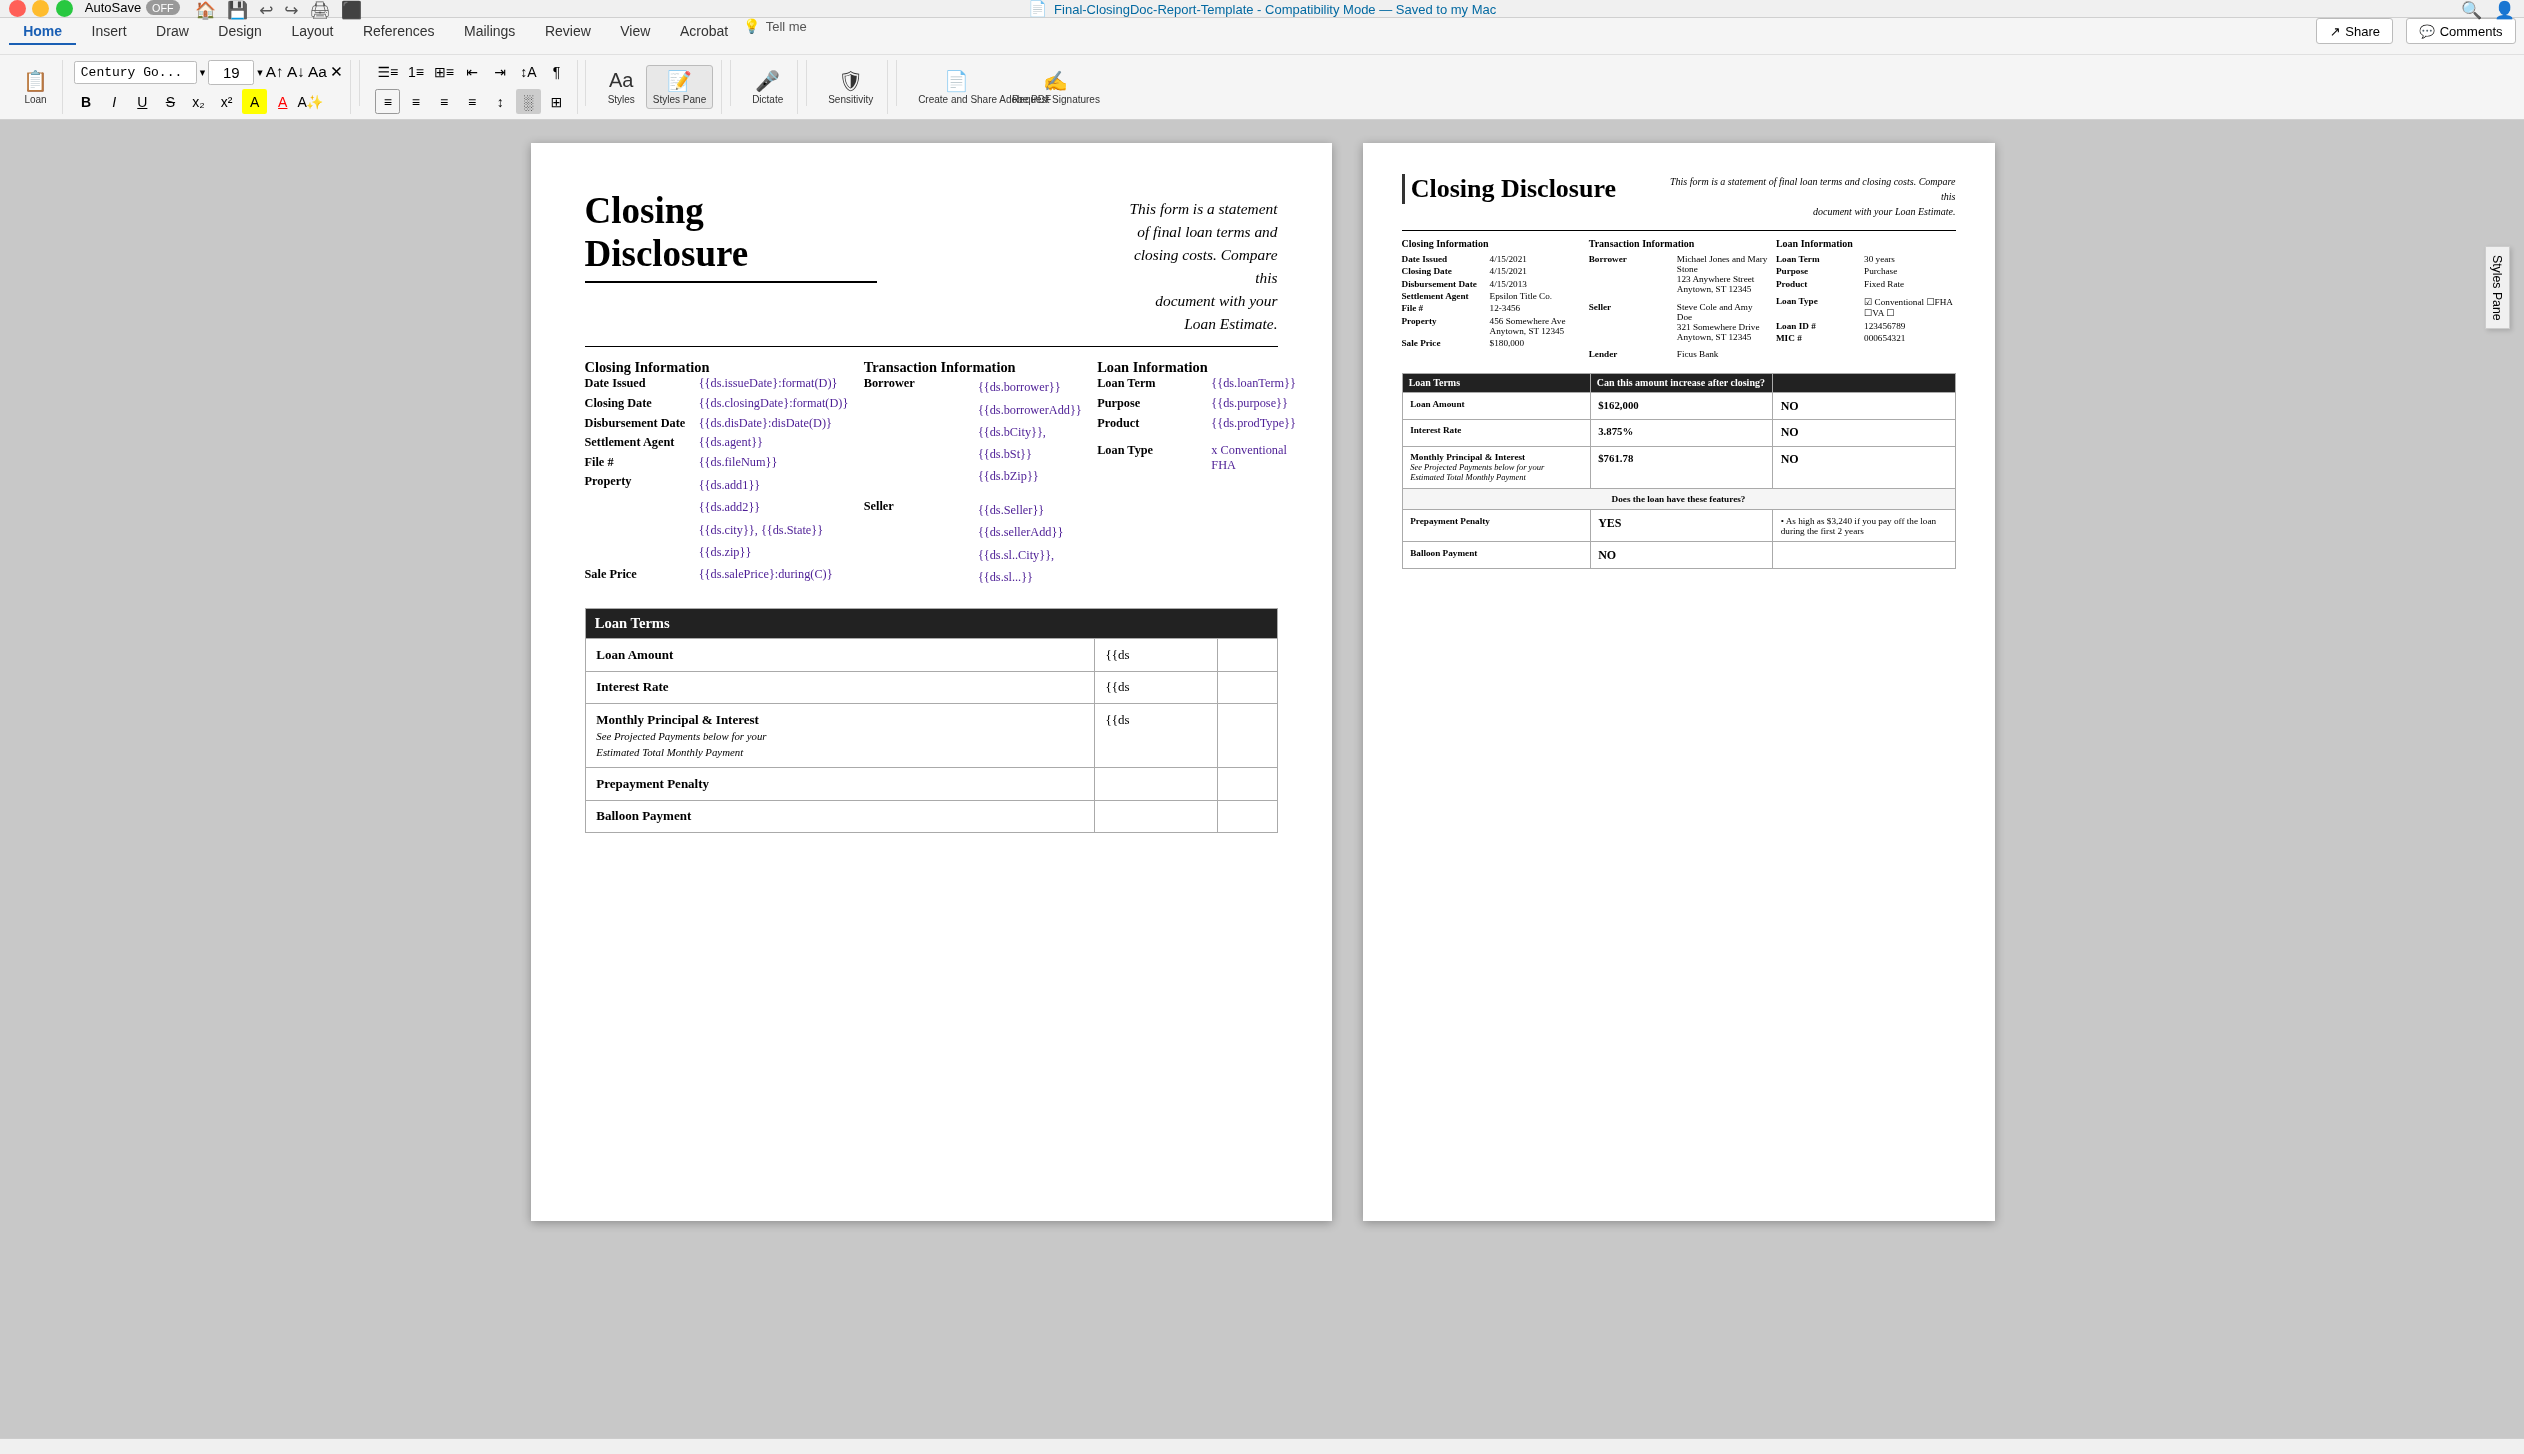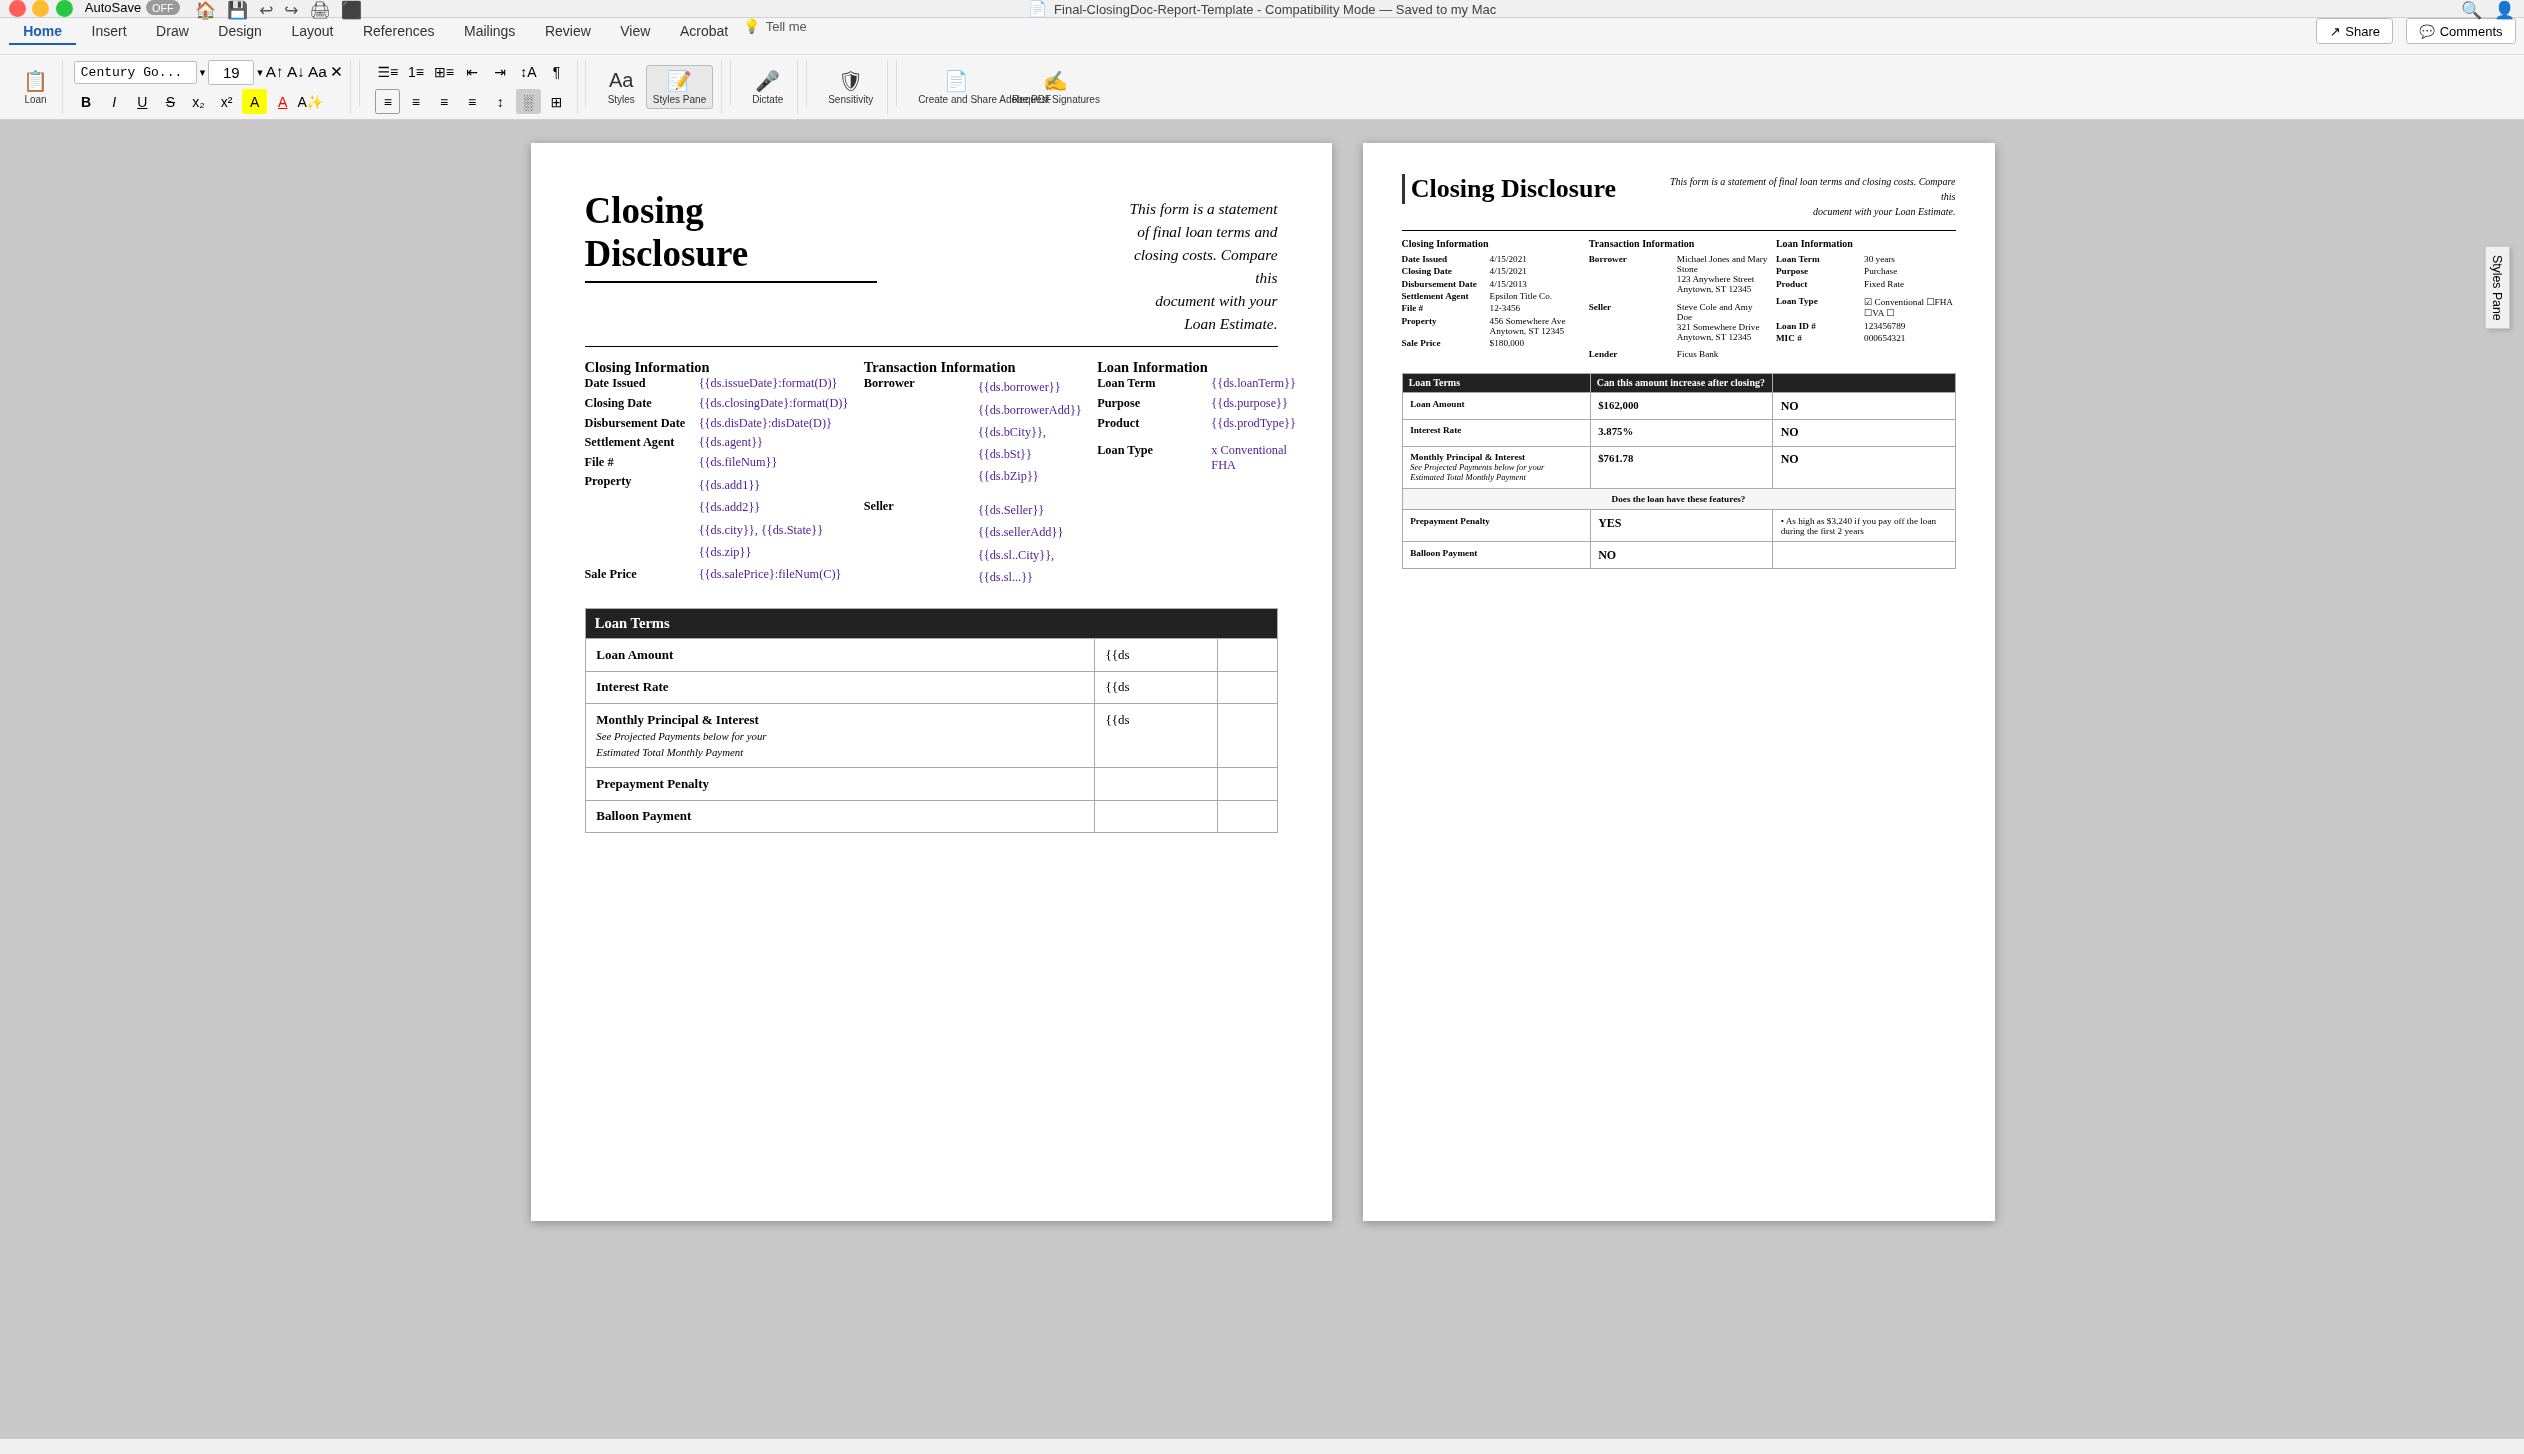--- a/index.html
+++ b/index.html
@@ -277,21 +277,21 @@
   <div style="margin-left:15.4px; display:flex; gap:10.8px; font-size:17px; color:#555;">
     <span>🏠</span>
     <span>💾</span>
     <span>↩</span>
     <span>↪</span>
     <span>🖨</span>
     <span>⬛</span>
   </div>
   <div class="title-bar-center">
     <span style="font-size:15.4px;">📄</span>
-    <span style="font-size:13px; color:#404040;">Final-ClosingDoc-Report-Template  -  Compatibility Mode  —  Saved to my Mac</span>
+    <span style="font-size:13px; color:#0369a1;">Final-ClosingDoc-Report-Template  -  Compatibility Mode  —  Saved to my Mac</span>
   </div>
   <div style="margin-left:auto; display:flex; gap:12.3px; align-items:center;">
     <span style="font-size:17px;">🔍</span>
     <span style="font-size:17px;">👤</span>
   </div>
 </div>
 
 <div class="ribbon">
   <div class="ribbon-tabs">
     <div class="ribbon-tab active">Home</div>
@@ -454,21 +454,21 @@
           <div class="info-row">
             <span class="info-label">File #</span>
             <span class="info-value">{{ds.fileNum}}</span>
           </div>
           <div class="info-row">
             <span class="info-label">Property</span>
             <span class="info-value" style="line-height:1.8;">{{ds.add1}}<br>{{ds.add2}}<br>{{ds.city}}, {{ds.State}}<br>{{ds.zip}}</span>
           </div>
           <div class="info-row">
             <span class="info-label">Sale Price</span>
-            <span class="info-value">{{ds.salePrice}:fileNum(C)}</span>
+            <span class="info-value">{{ds.salePrice}:during(C)}</span>
           </div>
         </div>
 
         <div>
           <h3>Transaction  Information</h3>
           <div class="info-row">
             <span class="info-label">Borrower</span>
             <span class="info-value" style="line-height:1.8;">{{ds.borrower}}<br>{{ds.borrowerAdd}}<br>{{ds.bCity}}, {{ds.bSt}} {{ds.bZip}}</span>
           </div>
           <div class="info-row" style="margin-top:12.3px;">

